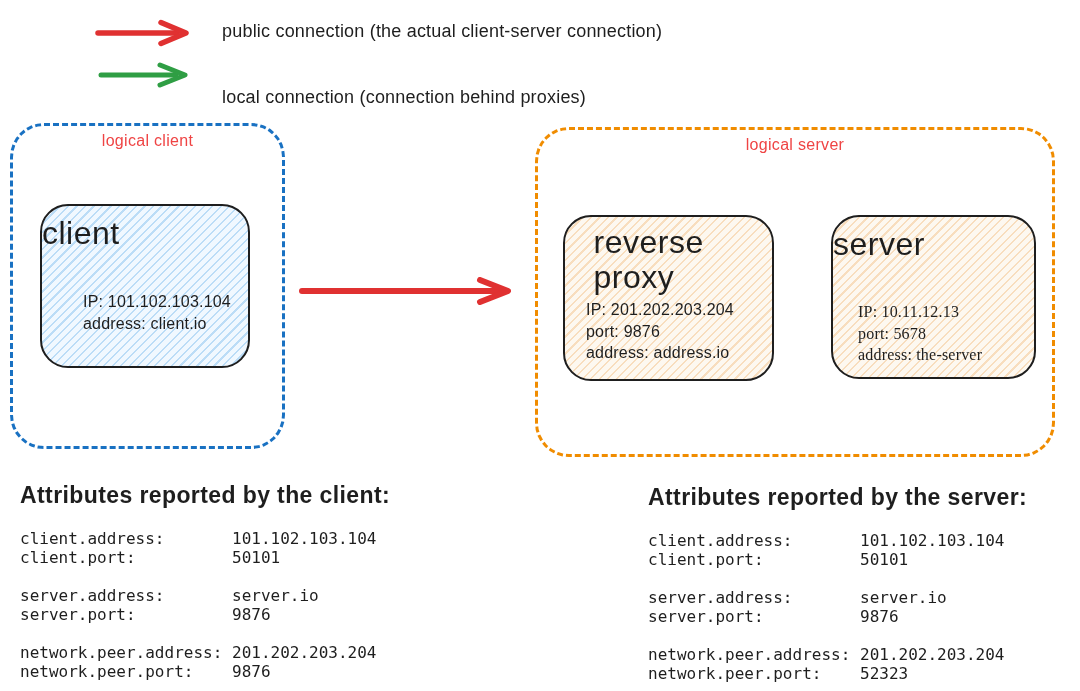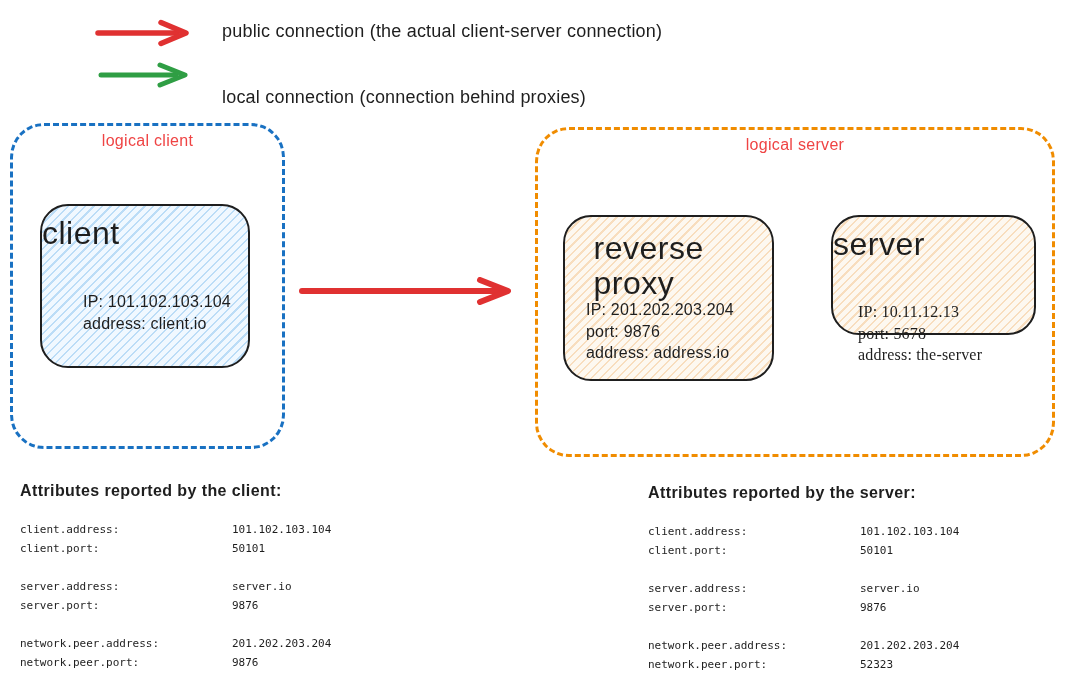--- a/index.html
+++ b/index.html
@@ -66,44 +66,44 @@
     width: 100%;
     text-align: left;
     font-size: 32px;
     line-height: 35px;
     letter-spacing: 0.5px;
   }
   .node-title-narrow {
     left: 50%;
     width: 150px;
     margin-left: -75px;
-    top: 14px;
+    top: 8px;
   }
   .node-lines {
     position: absolute;
     font-size: 16px;
     line-height: 21.5px;
     letter-spacing: 0.2px;
     white-space: nowrap;
   }
 
   
   .attrs { position: absolute; }
   .attrs-heading {
-    font-size: 16px;
+    font-size: 23px;
     font-weight: bold;
     letter-spacing: 0.4px;
     margin-bottom: 20px;
     white-space: nowrap;
   }
   .attr-group { margin-bottom: 19px; }
   .attr-row {
     display: flex;
     font-family: "DejaVu Sans Mono", "Liberation Mono", monospace;
-    font-size: 11px;
+    font-size: 16px;
     line-height: 19px;
     white-space: pre;
   }
   .attr-key { width: 212px; flex: 0 0 212px; }
   .attr-val { }
 </style>
 </head>
 <body>
 
 <div class="canvas">
@@ -143,21 +143,21 @@
 
   <div class="node node-orange" style="left:563px; top:215px; width:211px; height:166px;">
     <div class="node-title node-title-narrow">reverse proxy</div>
     <div class="node-lines" style="left:21px; top:82px;">
       <div>IP: 201.202.203.204</div>
       <div>port: 9876</div>
       <div>address: address.io</div>
     </div>
   </div>
 
-  <div class="node node-orange" style="left:831px; top:215px; width:205px; height:120px;">
+  <div class="node node-orange" style="left:831px; top:215px; width:205px; height:164px;">
     <div class="node-title">server</div>
     <div class="node-lines" style="left:25px; top:84px;font-family:Liberation Serif, serif;">
       <div>IP: 10.11.12.13</div>
       <div>port: 5678</div>
       <div>address: the-server</div>
     </div>
   </div>
 
   <div class="attrs" style="left:20px; top:482px;">
     <div class="attrs-heading">Attributes reported by the client:</div>

